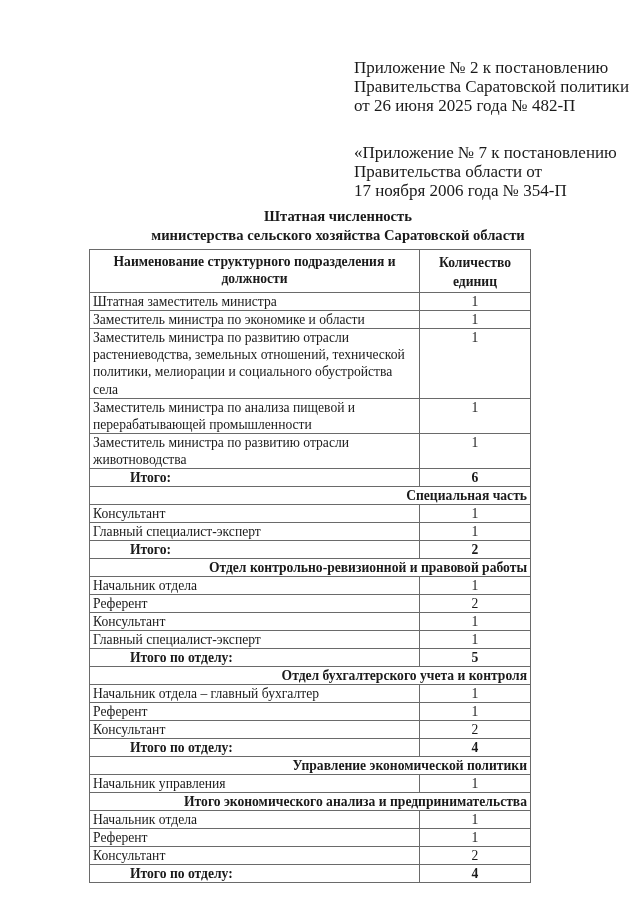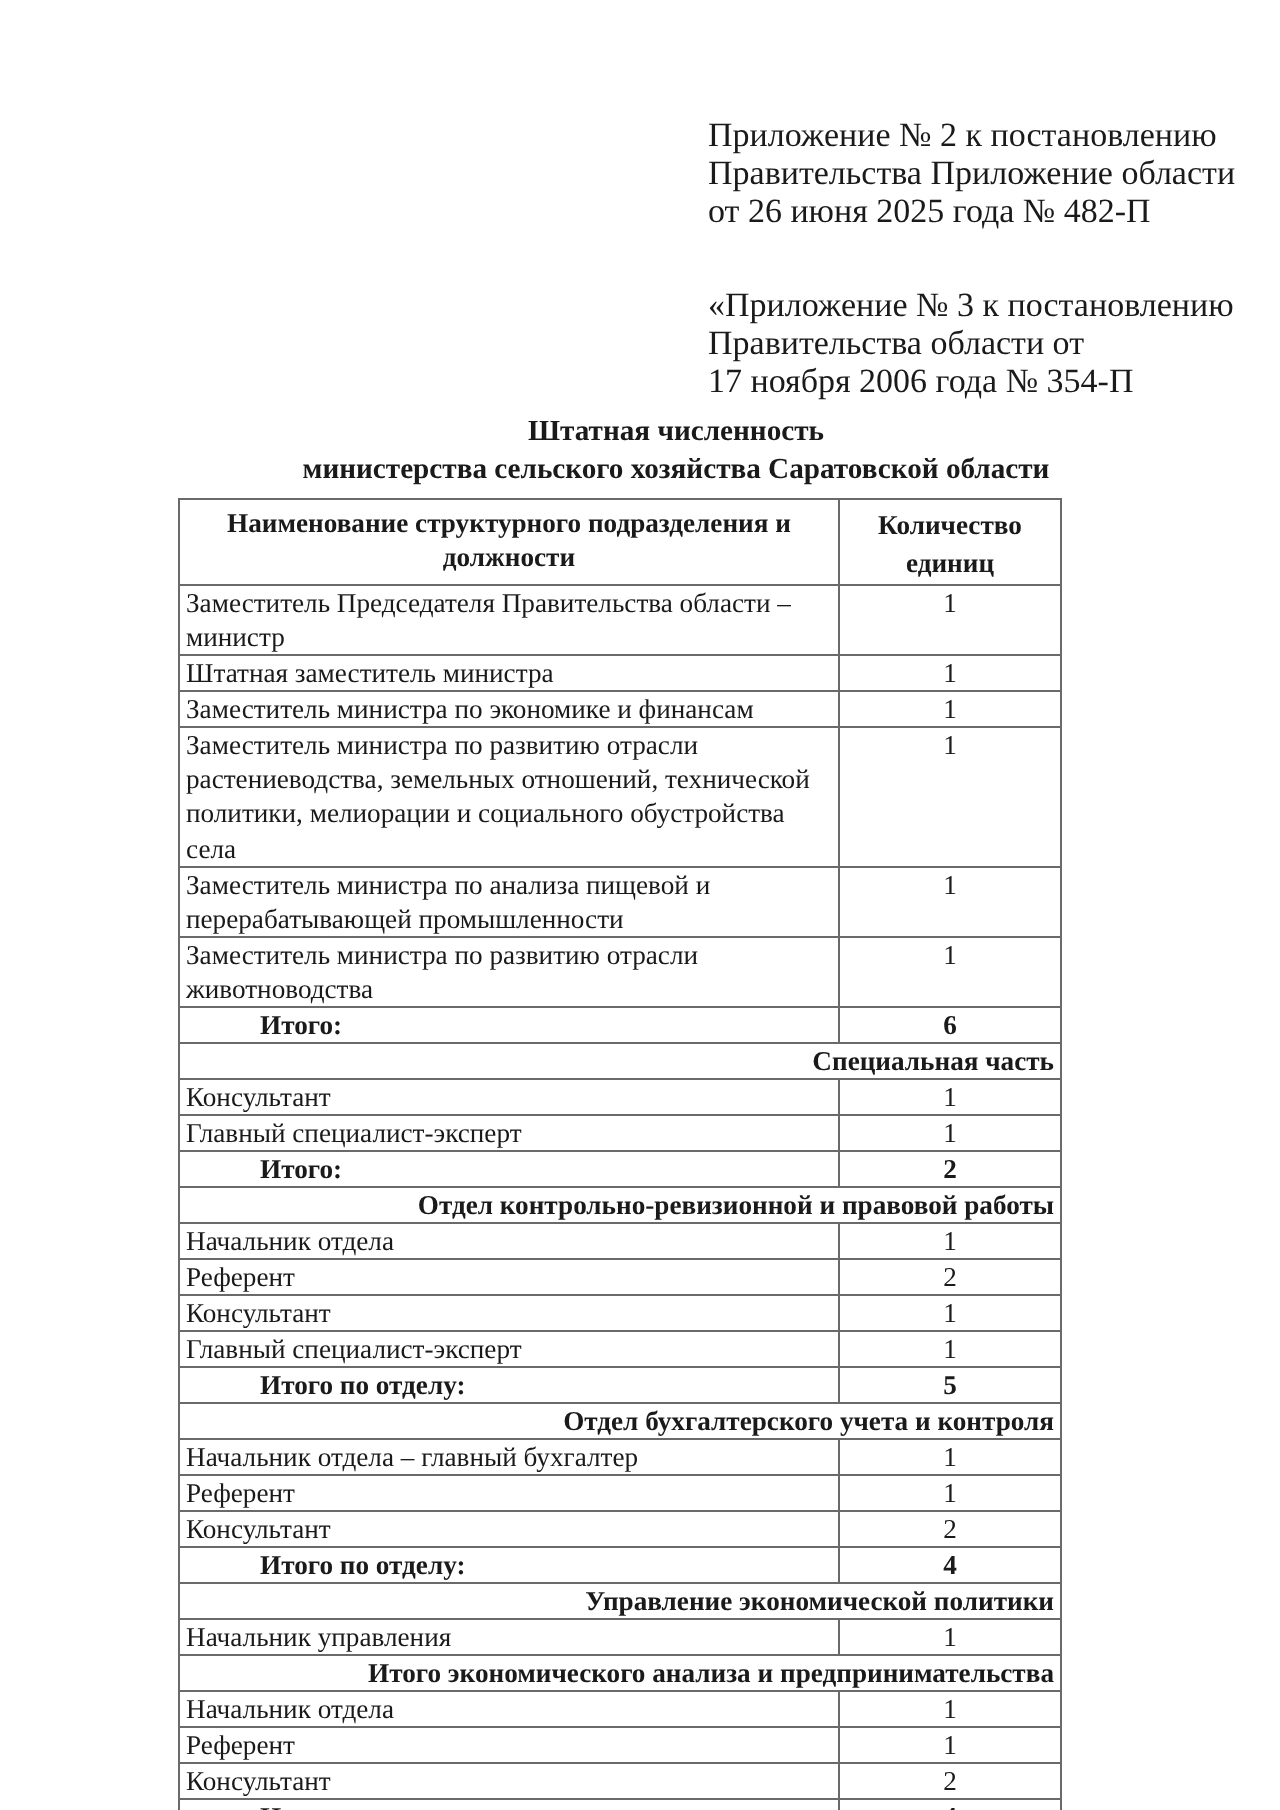--- a/index.html
+++ b/index.html
@@ -36,26 +36,26 @@
   tr.total td { font-weight: bold; }
   tr.total td.name { padding-left: 40px; }
   tr.section td { font-weight: bold; text-align: right; }
   tr.multi td { line-height: 17.2px; }
 </style>
 </head>
 <body>
 
 <div class="annex">
   <span class="line">Приложение № 2 к постановлению</span>
-  <span class="line">Правительства Приложение области</span>
+  <span class="line">Правительства Саратовской политики</span>
   <span class="line">от 26 июня 2025 года № 482-П</span>
 </div>
 
 <div class="annex annex2">
-  <span class="line">«Приложение № 3 к постановлению</span>
+  <span class="line">«Приложение № 7 к постановлению</span>
   <span class="line">Правительства области от</span>
   <span class="line">17 ноября 2006 года № 354-П</span>
 </div>
 
 <div class="title">
   <span class="line">Штатная численность</span>
   <span class="line">министерства сельского хозяйства Саратовской области</span>
 </div>
 
 <table class="staff">
@@ -63,29 +63,25 @@
     <tr>
       <th class="col-name">Наименование структурного подразделения и должности</th>
       <th class="col-qty">
         <span>Количество</span><br>
         <span>единиц</span>
       </th>
     </tr>
   </thead>
   <tbody id="table-body">
       <tr class="item">
-        <td class="name">Заместитель Председателя Правительства области – министр</td>
-        <td class="qty">1</td>
-      </tr>
-      <tr class="item">
         <td class="name">Штатная заместитель министра</td>
         <td class="qty">1</td>
       </tr>
       <tr class="item">
-        <td class="name">Заместитель министра по экономике и финансам</td>
+        <td class="name">Заместитель министра по экономике и области</td>
         <td class="qty">1</td>
       </tr>
       <tr class="item multi">
         <td class="name">Заместитель министра по развитию отрасли растениеводства, земельных отношений, технической политики, мелиорации и социального обустройства села</td>
         <td class="qty">1</td>
       </tr>
       <tr class="item multi">
         <td class="name">Заместитель министра по анализа пищевой и перерабатывающей промышленности</td>
         <td class="qty">1</td>
       </tr>

